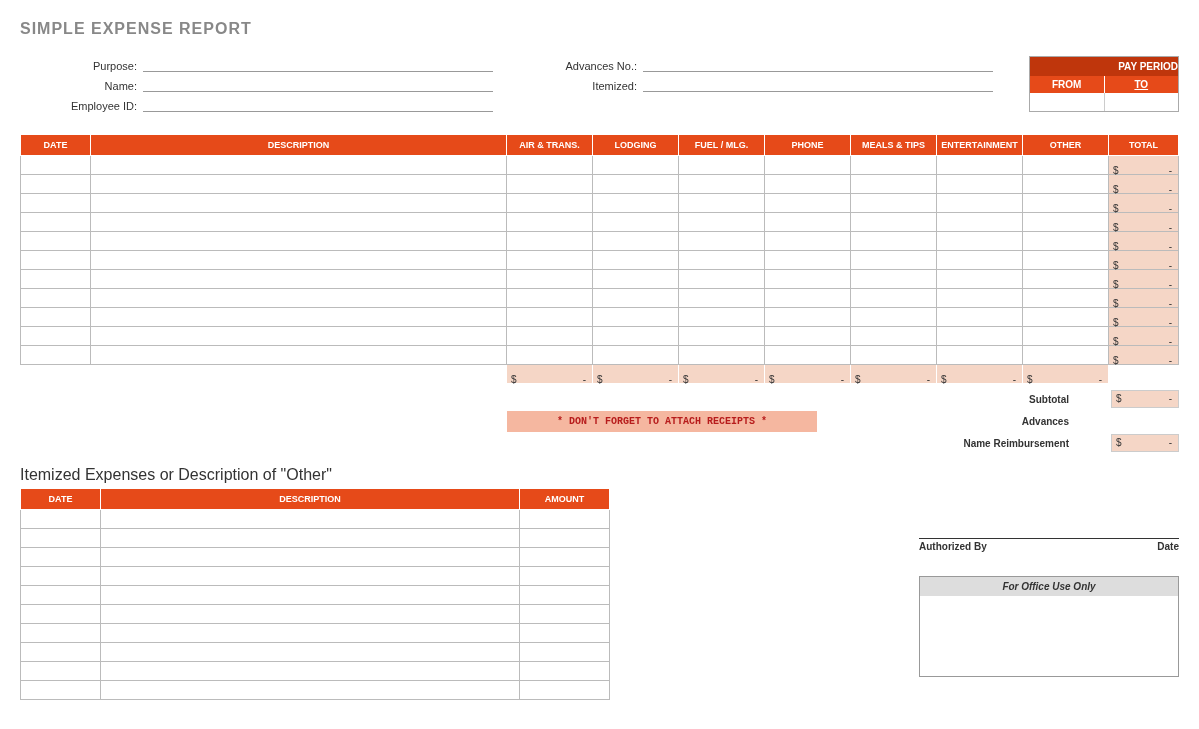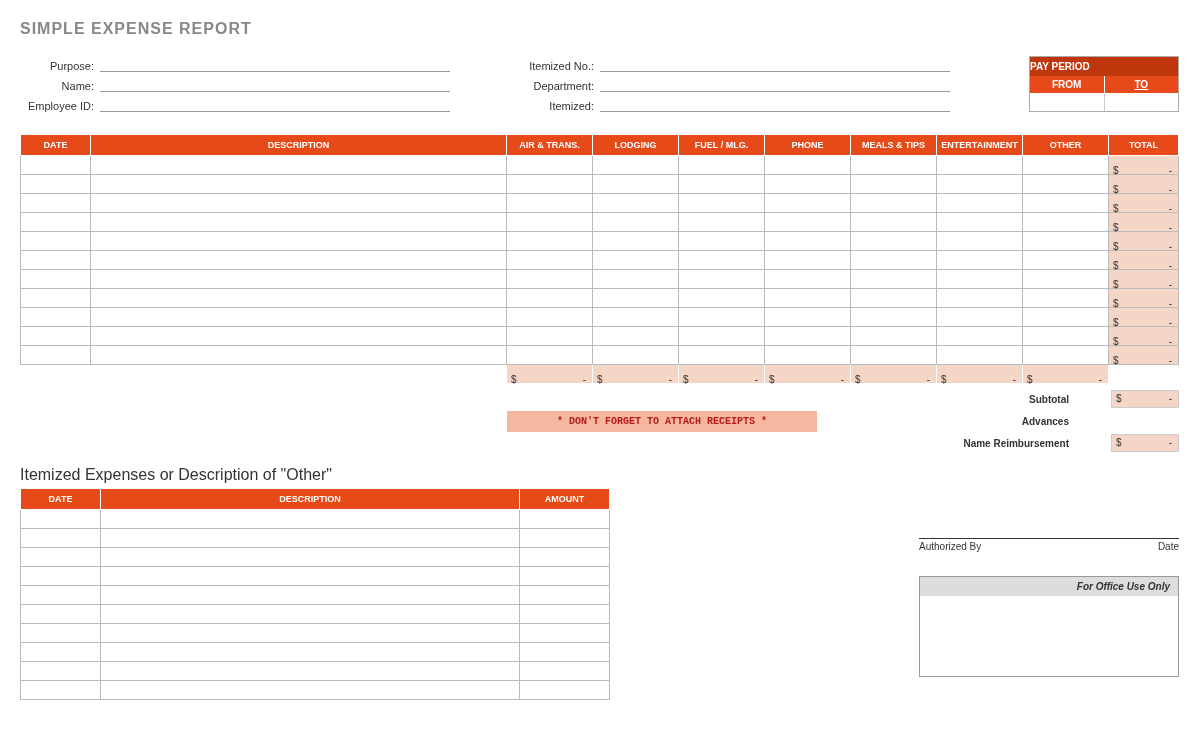--- a/index.html
+++ b/index.html
@@ -21,20 +21,21 @@
   }
   .header-row {
     display: flex;
     justify-content: space-between;
     align-items: flex-start;
     margin-bottom: 18px;
   }
   .header-fields {
     display: flex;
     gap: 60px;
+    margin-left: 43px;
   }
   .field-col { }
   .field-row {
     display: flex;
     align-items: flex-end;
     margin-bottom: 4px;
   }
   .field-label {
     width: 80px;
     text-align: right;
@@ -46,21 +47,21 @@
     height: 16px;
     width: 350px;
   }
   .pay-period {
     border: 1px solid #aaa;
   }
   .pay-period-title {
     background: #BF360C;
     color: #fff;
     font-weight: bold;
-    text-align: left;
+    text-align: right;
     padding: 4px 0;
     font-size: 10px;
   }
   .pay-period-sub {
     display: flex;
   }
   .pay-period-sub div {
     flex: 1;
     background: #E64A19;
     color: #fff;
@@ -192,29 +193,29 @@
     width: 260px;
     margin-top: 50px;
   }
   .sig-lines {
     display: flex;
     justify-content: space-between;
     border-top: 1px solid #333;
     padding-top: 2px;
     margin-bottom: 24px;
   }
-  .sig-label { font-weight: normal; font-size: 10px; }
+  .sig-label { font-weight: bold; font-size: 10px; }
   .office-box {
     border: 1px solid #999;
   }
   .office-title {
     background: #ddd;
     font-style: italic;
     font-weight: bold;
-    text-align: right;
+    text-align: center;
     padding: 4px 8px;
     font-size: 10px;
   }
   .office-body { height: 80px; }
 </style>
 </head>
 <body>
 
 <div class="title">SIMPLE EXPENSE REPORT</div>
 
@@ -229,25 +230,21 @@
         <div class="field-label">Name:</div>
         <div class="field-line"></div>
       </div>
       <div class="field-row">
         <div class="field-label">Employee ID:</div>
         <div class="field-line"></div>
       </div>
     </div>
     <div class="field-col">
       <div class="field-row">
-        <div class="field-label" style="width:90px">Itemized No.:</div>
-        <div class="field-line"></div>
-      </div>
-      <div class="field-row">
-        <div class="field-label" style="width:90px">Department:</div>
+        <div class="field-label" style="width:90px">Advances No.:</div>
         <div class="field-line"></div>
       </div>
       <div class="field-row">
         <div class="field-label" style="width:90px">Itemized:</div>
         <div class="field-line"></div>
       </div>
     </div>
   </div>
   <div class="pay-period" style="width:150px">
     <div class="pay-period-title">PAY PERIOD</div>

